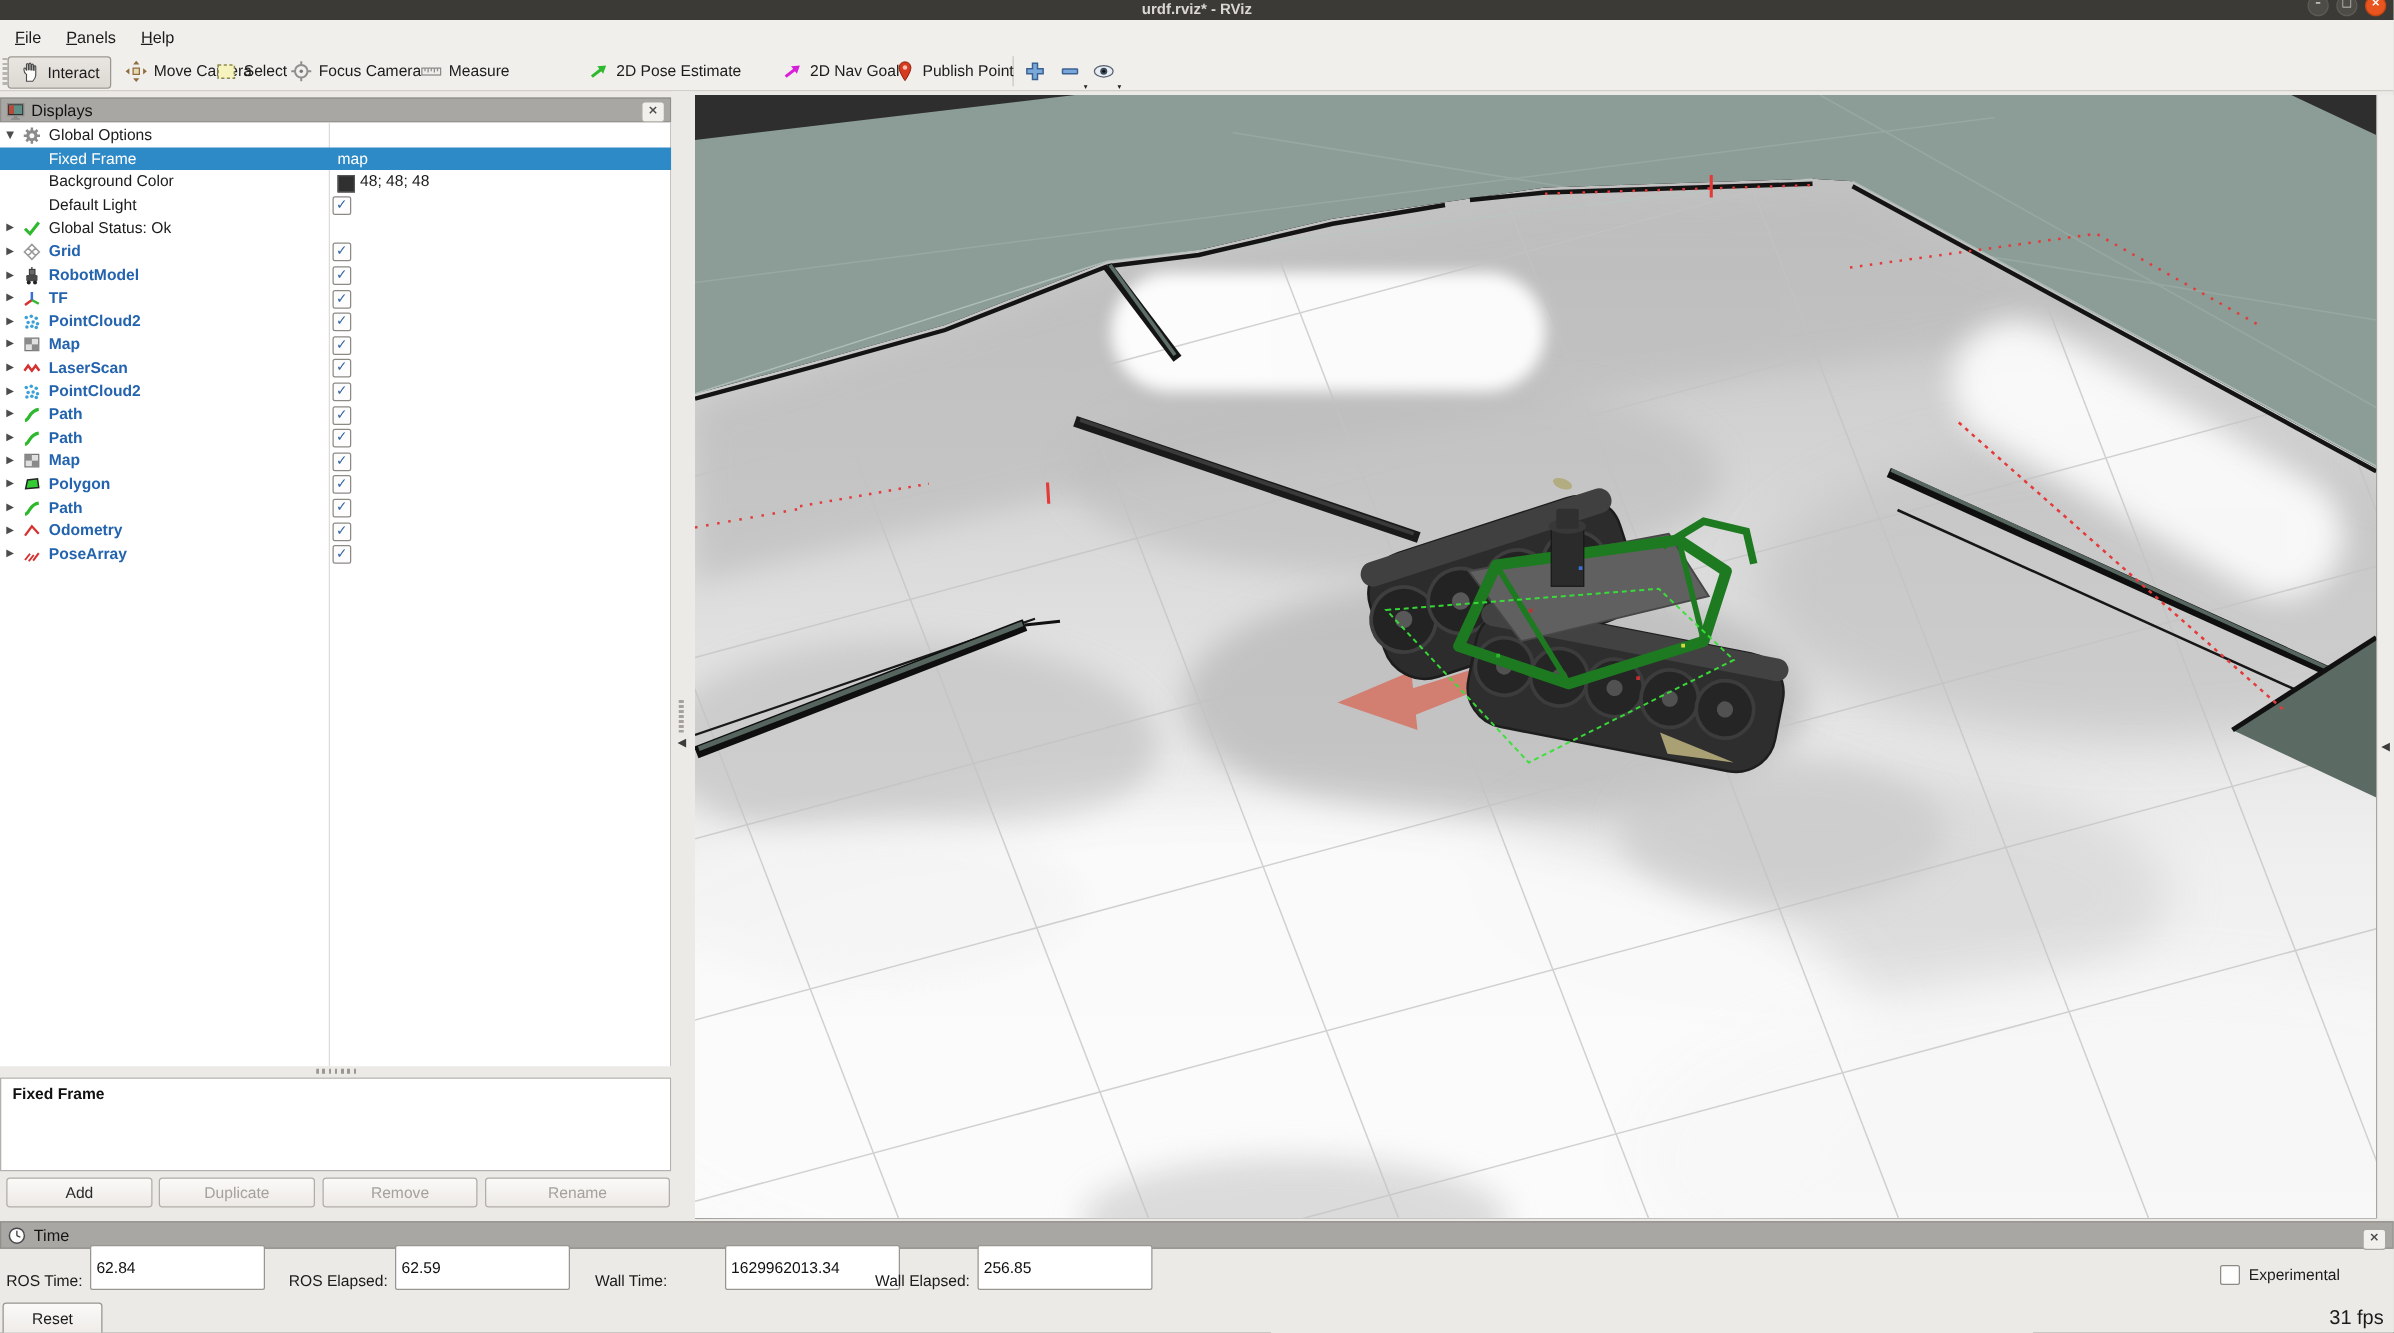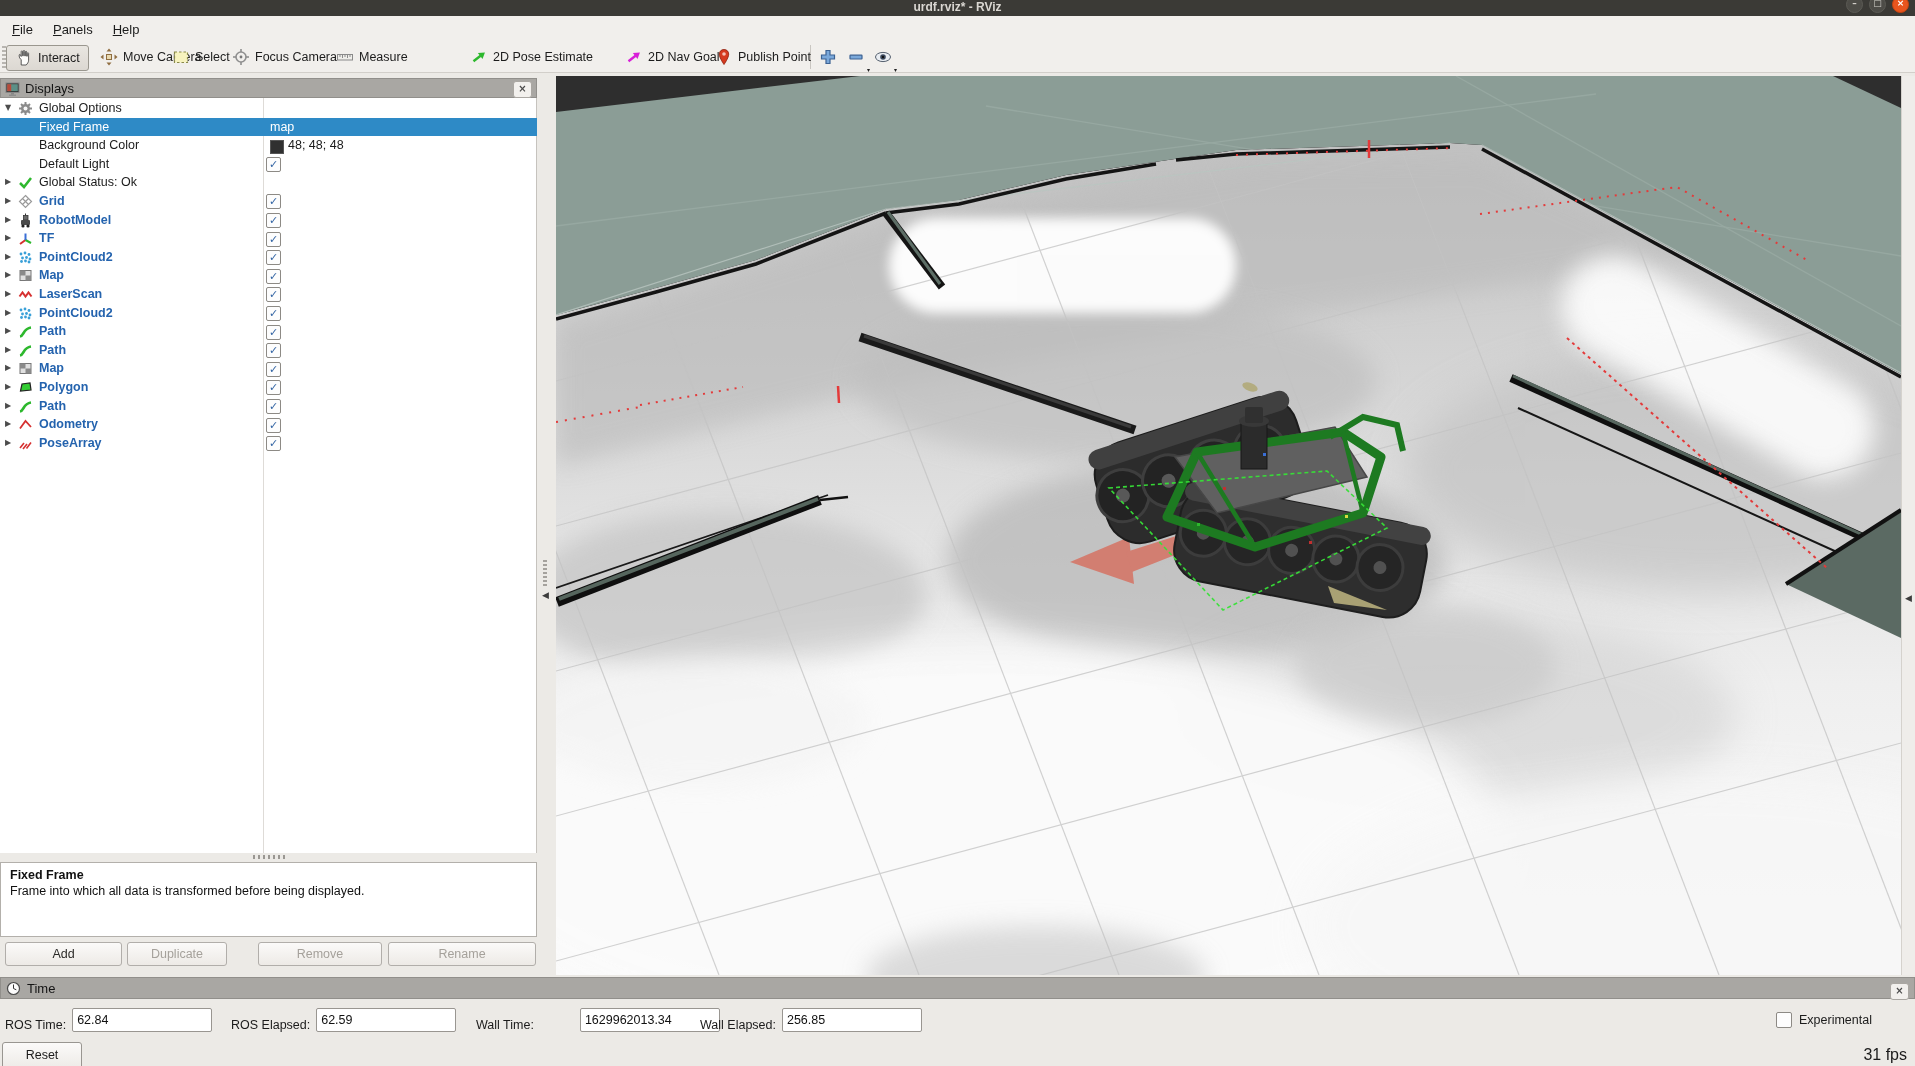--- a/index.html
+++ b/index.html
@@ -66,21 +66,21 @@
   #right-strip{left:1901px;top:76px;width:14px;height:899px;background:#efedea;border-left:1px solid #d5d2cd}
   
   #viewport{left:556px;top:76px;width:1345px;height:899px;background:#2e2e2e}
   
   #time-panel{left:0;top:975px;width:1915px;height:91px;background:#eceae6}
   #time-header{position:absolute;left:0;top:2px;width:1915px;height:22px;background:#a9a7a3;
     border:1px solid #918f8b;box-sizing:border-box;display:flex;align-items:center;font-size:13px;color:#141414}
   #time-header .ph-icon{margin:0 6px 0 5px;display:flex}
   #time-close{right:5px;top:5px}
   .tfield{position:absolute;top:31px;height:26px;display:flex;align-items:flex-end;font-size:12.5px;color:#1b1b1b}
-  .tfield input{width:140px;height:24px;margin-left:6px;border:1px solid #999691;border-radius:2px;
+  .tfield input{width:140px;height:36px;margin-left:6px;border:1px solid #999691;border-radius:2px;
     font-size:12.5px;font-family:inherit;padding:0 4px;color:#111;background:#fff;box-sizing:border-box}
   #experimental{position:absolute;top:37px;left:1776px;display:flex;align-items:center;font-size:12.5px;color:#1b1b1b}
   #experimental .cb2{width:14px;height:14px;background:#fdfdfd;border:1px solid #8d8a85;border-radius:2px;margin-right:7px}
   #reset-btn{position:absolute;left:2px;top:67px;width:78px;height:26px;border:1px solid #999691;border-radius:3px;
     background:linear-gradient(#fbfaf9,#edeae6);font-size:12.5px;text-align:center;line-height:24px;color:#1b1b1b}
   #fps{position:absolute;right:8px;top:71px;font-size:16px;color:#1b1b1b}
 </style>
 </head>
 <body>
 
@@ -329,25 +329,24 @@
             </g>
           </svg>
         </span>
         <span class="tlab">PoseArray</span>
         <span class="cb">✓</span>
       </div>
     </div>
   <div id="panel-splitter"></div>
   <div id="help-box">
     <div id="help-title">Fixed Frame</div>
-    <div id="help-text">Frame into which all data is transformed before being displayed.</div>
   </div>
   <div id="panel-buttons">
       <div class="pbtn" style="left: 5px; width: 117px;">Add</div>
-      <div class="pbtn disabled" style="left: 127px; width: 100px;">Duplicate</div>
+      <div class="pbtn disabled" style="left: 127px; width: 125px;">Duplicate</div>
       <div class="pbtn disabled" style="left: 258px; width: 124px;">Remove</div>
       <div class="pbtn disabled" style="left: 388px; width: 148px;">Rename</div>
     </div>
 </div>
 
 <div class="abs" id="left-strip">
   <div class="handle"></div>
   <span class="strip-arrow glyph" style="left:5px;top:517px">◀</span>
 </div>
 <div class="abs" id="right-strip">

